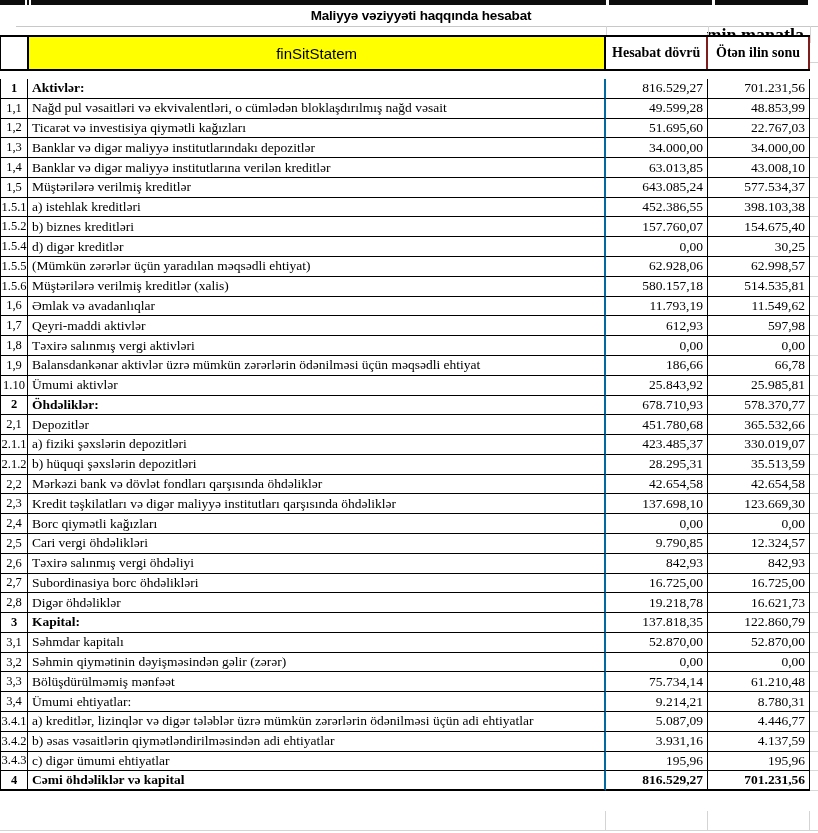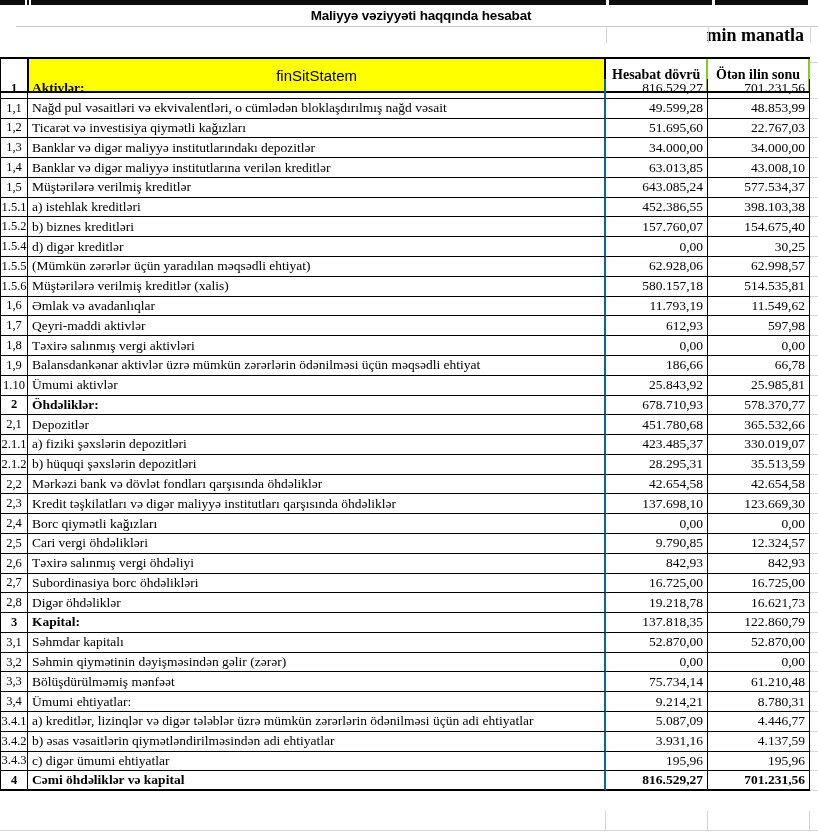--- a/index.html
+++ b/index.html
@@ -16,28 +16,28 @@
              font-family:"Liberation Sans",sans-serif;font-weight:bold;font-size:13.5px;letter-spacing:-0.2px;margin-left:8px;}
 
   
   .unit-row{position:absolute;top:27px;left:0;width:810px;height:16px;display:flex;
             align-items:center;justify-content:flex-end;padding-right:6px;box-sizing:border-box;
             font-weight:bold;font-size:18px;}
   .vgrid{position:absolute;width:1px;background:#d4d4d4;}
   .hgrid{position:absolute;height:1px;background:#d4d4d4;}
 
   
-  .header-row{position:absolute;top:57px;left:0;width:810px;height:36px;display:flex;
+  .header-row{position:absolute;top:35px;left:0;width:810px;height:36px;display:flex;
               border-top:2px solid #000;border-bottom:2px solid #000;border-left:1px solid #000;
               box-sizing:border-box;background:#fff;}
   .header-row .hc{box-sizing:border-box;display:flex;align-items:center;justify-content:center;height:100%;}
   .h-num{width:28px;border-right:2px solid #000;}
   .h-name{width:578px;background:#ffff00;border-right:2px solid #000;
           font-family:"Liberation Sans",sans-serif;font-size:15px;font-weight:normal;}
-  .h-col{width:102px;border-right:2px solid #84cc16;font-weight:bold;font-size:14px;text-align:center;}
+  .h-col{width:102px;border-right:2px solid #7f1d1d;font-weight:bold;font-size:14px;text-align:center;}
 
   
   .tbody{position:absolute;top:79px;left:0;width:818px;}
   .row{display:flex;height:19.784px;box-sizing:border-box;font-size:13.5px;}
   .c{box-sizing:border-box;border-bottom:1px solid #000;display:flex;align-items:center;height:100%;
      white-space:nowrap;overflow:hidden;}
   .num{width:28px;border-left:1px solid #000;border-right:1px solid #000;justify-content:center;font-size:12.5px;}
   .label{width:578px;border-right:2px solid #0369a1;padding-left:4px;}
   .val{width:102px;border-right:1px solid #000;justify-content:flex-end;padding-right:4px;}
   .sliver{width:8px;border-bottom:1px solid #d8d8d8;}

